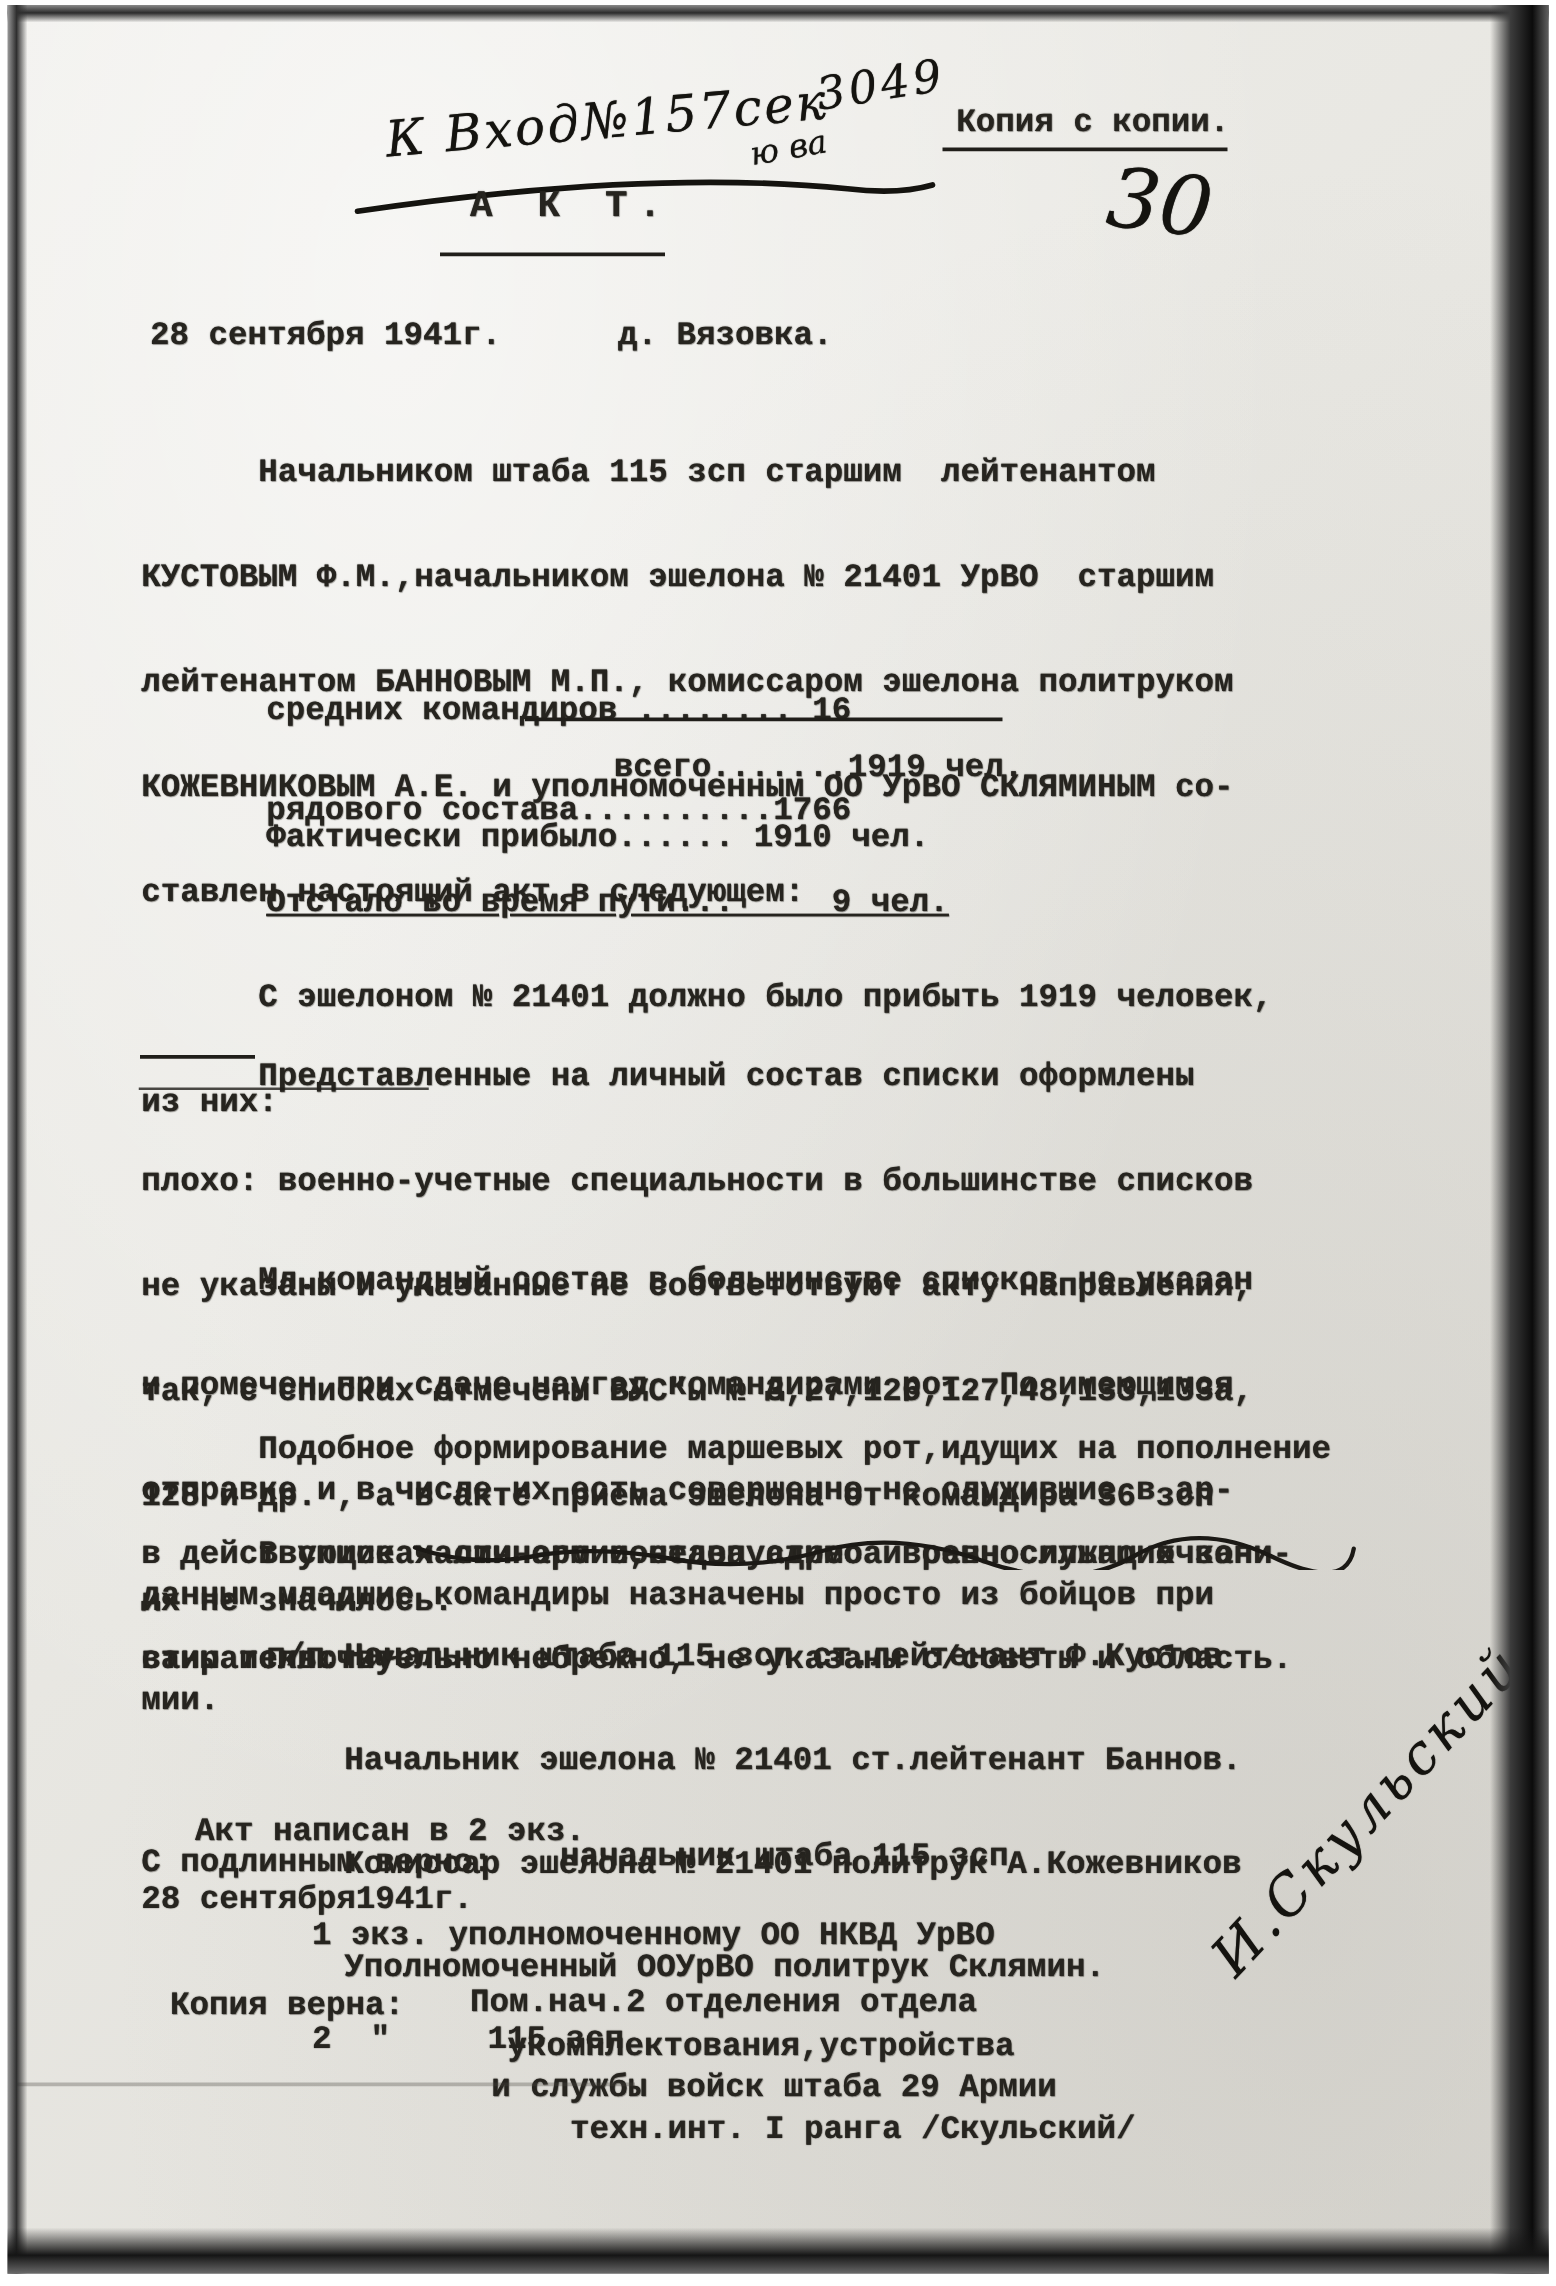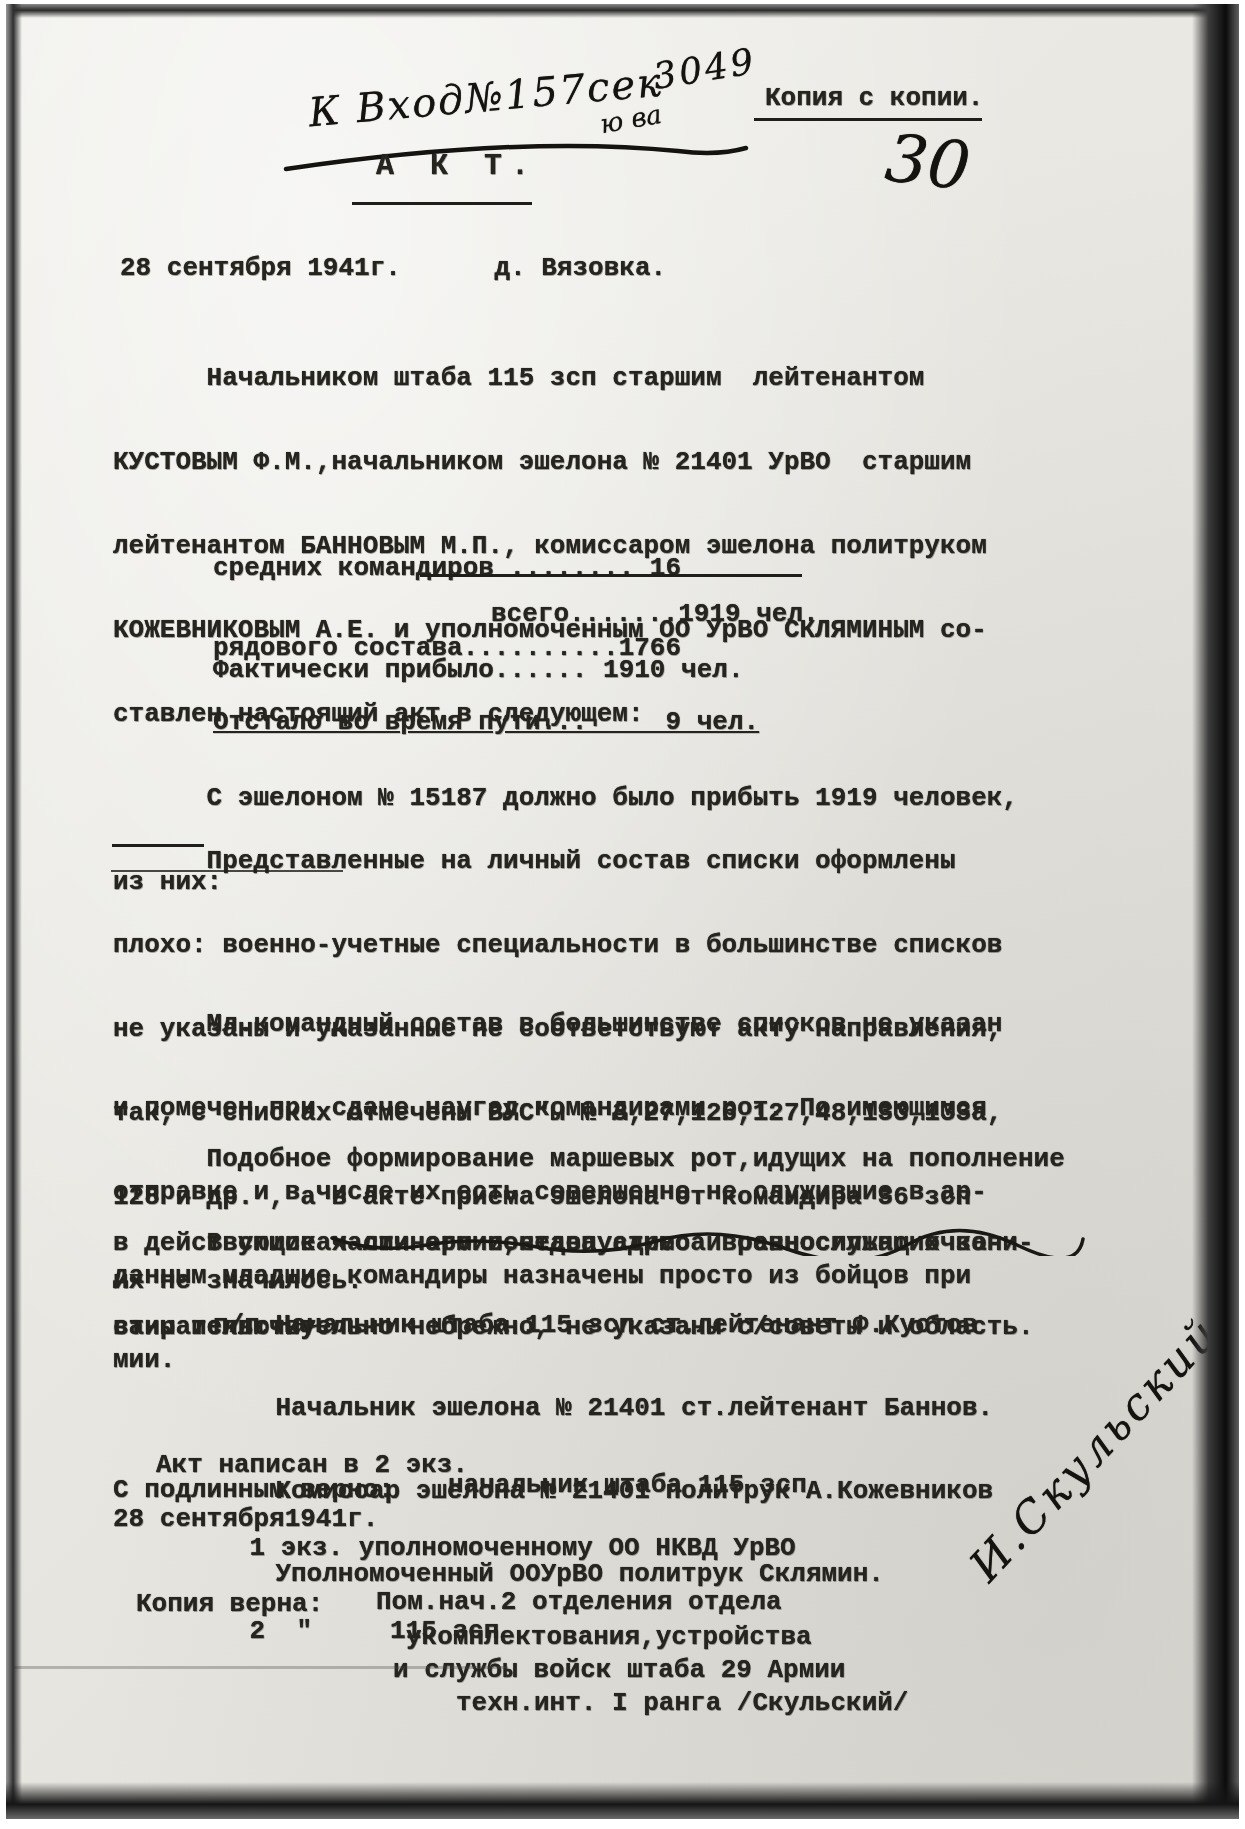--- a/index.html
+++ b/index.html
@@ -64,21 +64,21 @@
   <div class="rule" style="left:344px;top:194px;width:180px;height:3px;"></div>
 
   <span class="tw" style="left:112px;top:246px;">28 сентября 1941г.      д. Вязовка.</span>
 
   <div class="tw" style="left:105px;top:300px;">
     <div>      Начальником штаба 115 зсп старшим  лейтенантом</div>
     <div>КУСТОВЫМ Ф.М.,начальником эшелона № 21401 УрВО  старшим</div>
     <div>лейтенантом БАННОВЫМ М.П., комиссаром эшелона политруком</div>
     <div>КОЖЕВНИКОВЫМ А.Е. и уполномоченным ОО УрВО СКЛЯМИНЫМ со-</div>
     <div>ставлен настоящий акт в следующем:</div>
-    <div>      С эшелоном № 15187 должно было прибыть 1919 человек,</div>
+    <div>      С эшелоном № 21401 должно было прибыть 1919 человек,</div>
     <div>из них:</div>
   </div>
 
   <div class="tw lh24" style="left:205px;top:492px;">
     <div>средних командиров ........ 16</div>
     <div>рядового состава..........1766</div>
   </div>
   <div class="rule" style="left:412px;top:566px;width:382px;height:3px;"></div>
 
   <span class="tw" style="left:483px;top:592px;">всего.......1919 чел.</span>

